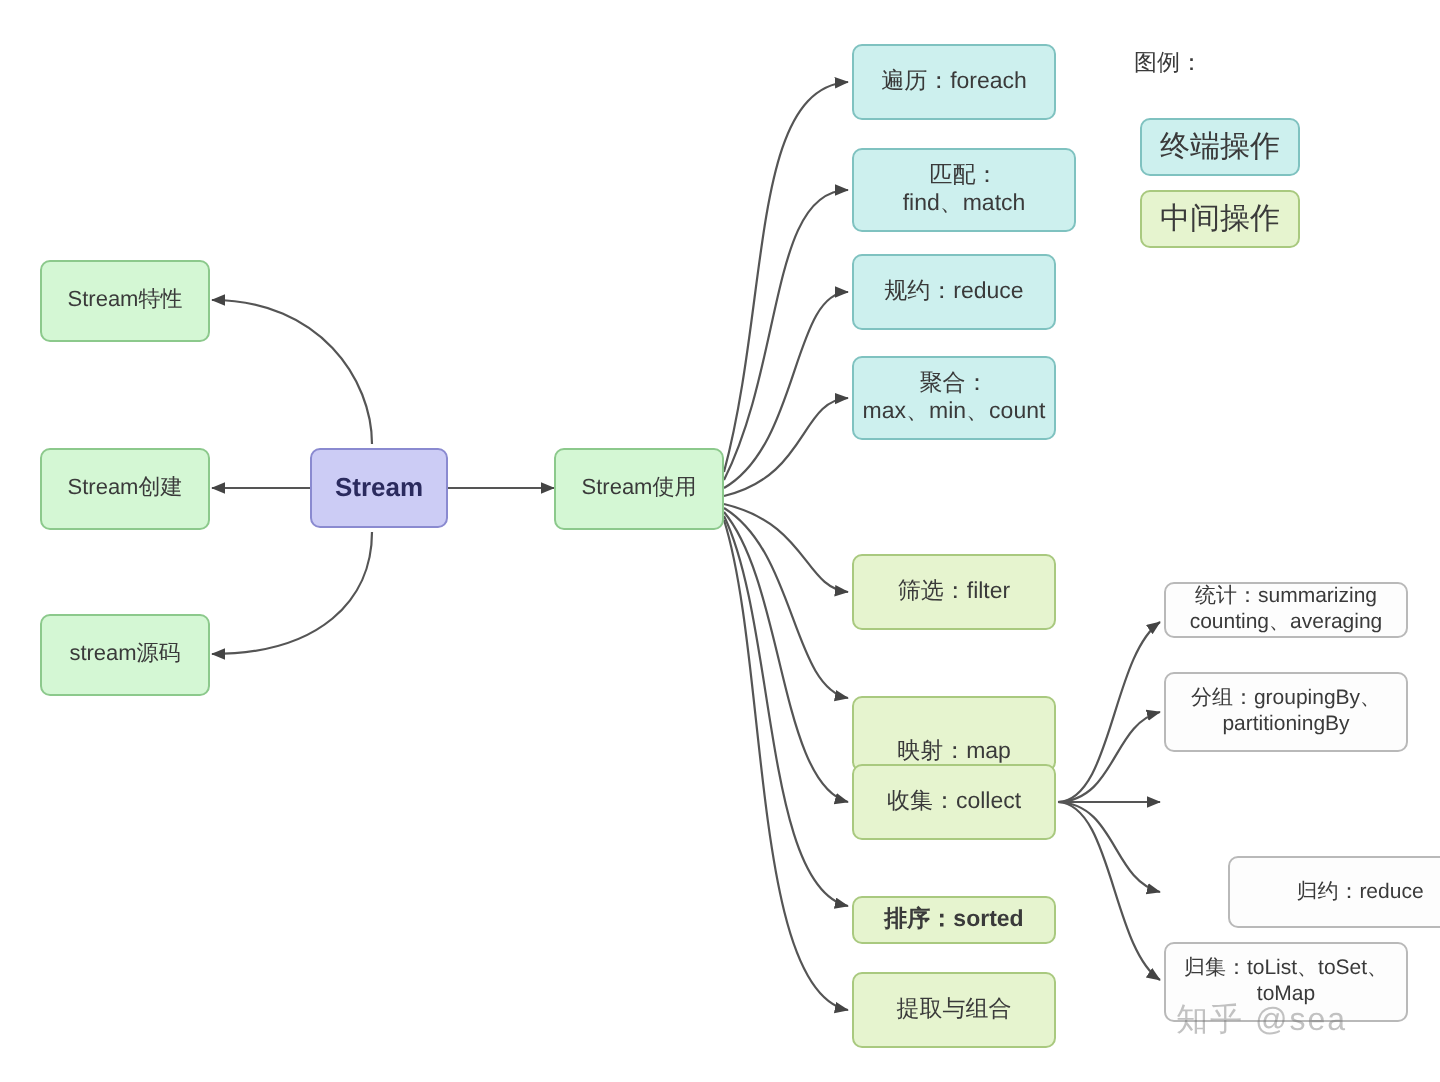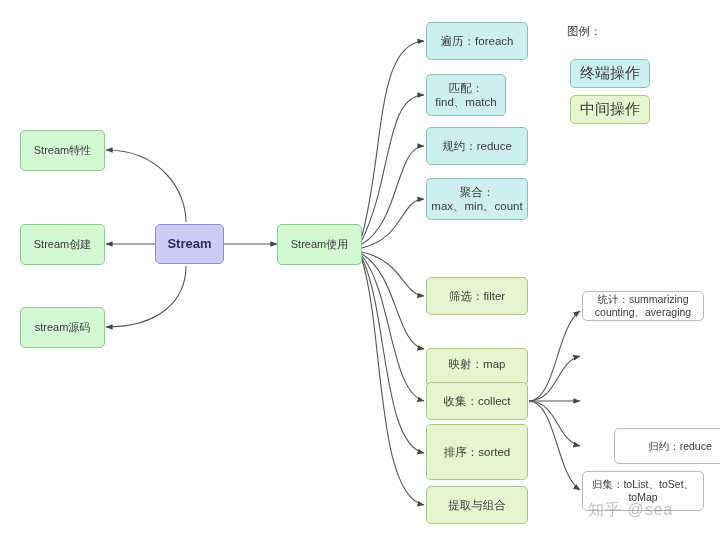--- a/index.html
+++ b/index.html
@@ -30,21 +30,21 @@
   }
   .node {
     position: absolute;
     box-sizing: border-box;
     border-radius: 5px;
     display: flex;
     align-items: center;
     justify-content: center;
     text-align: center;
     line-height: 1.22;
-    padding: 14px 4px;
+    padding: 2px 4px;
     white-space: pre-line;
   }
   .n-root {
     background: #ccccf5;
     border: 1px solid #8a8ad0;
     font-weight: bold;
     font-size: 13px;
     color: #2b2b5e;
   }
   .n-green {
@@ -160,52 +160,56 @@
     <span>stream源码</span>
   </div>
 
   <div class="node n-green" style="left:277px; top:224px; width:85px; height:41px;">
     <span>Stream使用</span>
   </div>
 
   <div class="node n-cyan" style="left:426px; top:22px; width:102px; height:38px;">
     <span>遍历：foreach</span>
   </div>
-  <div class="node n-cyan" style="left:426px; top:74px; width:80px; height:42px;">
+  <div class="node n-cyan" style="left:426px; top:74px; width:112px; height:42px;">
     <span>匹配：
 find、match</span>
   </div>
   <div class="node n-cyan" style="left:426px; top:127px; width:102px; height:38px;">
     <span>规约：reduce</span>
   </div>
   <div class="node n-cyan" style="left:426px; top:178px; width:102px; height:42px;">
     <span>聚合：
 max、min、count</span>
   </div>
 
   <div class="node n-olive" style="left:426px; top:277px; width:102px; height:38px;">
     <span>筛选：filter</span>
   </div>
   <div class="node n-olive" style="left:426px; top:348px; width:102px; height:38px;align-items:flex-end;">
     <span>映射：map</span>
   </div>
   <div class="node n-olive" style="left:426px; top:382px; width:102px; height:38px;">
     <span>收集：collect</span>
   </div>
-  <div class="node n-olive" style="left:426px; top:424px; width:102px; height:56px;">
+  <div class="node n-olive" style="left:426px; top:448px; width:102px; height:24px;font-weight:bold;">
     <span>排序：sorted</span>
   </div>
   <div class="node n-olive" style="left:426px; top:486px; width:102px; height:38px;">
     <span>提取与组合</span>
   </div>
 
   <div class="node n-plain" style="left:582px; top:291px; width:122px; height:28px;">
     <span>统计：summarizing
 counting、averaging</span>
   </div>
+  <div class="node n-plain" style="left:582px; top:336px; width:122px; height:40px;">
+    <span>分组：groupingBy、
+partitioningBy</span>
+  </div>
   <div class="node n-plain" style="left:614px; top:428px; width:132px; height:36px;">
     <span>归约：reduce</span>
   </div>
   <div class="node n-plain" style="left:582px; top:471px; width:122px; height:40px;">
     <span>归集：toList、toSet、
 toMap</span>
   </div>
 
   <div class="legend-title">图例：</div>
   <div class="legend-box n-cyan" style="left:570px; top:59px; width:80px; height:29px;">

